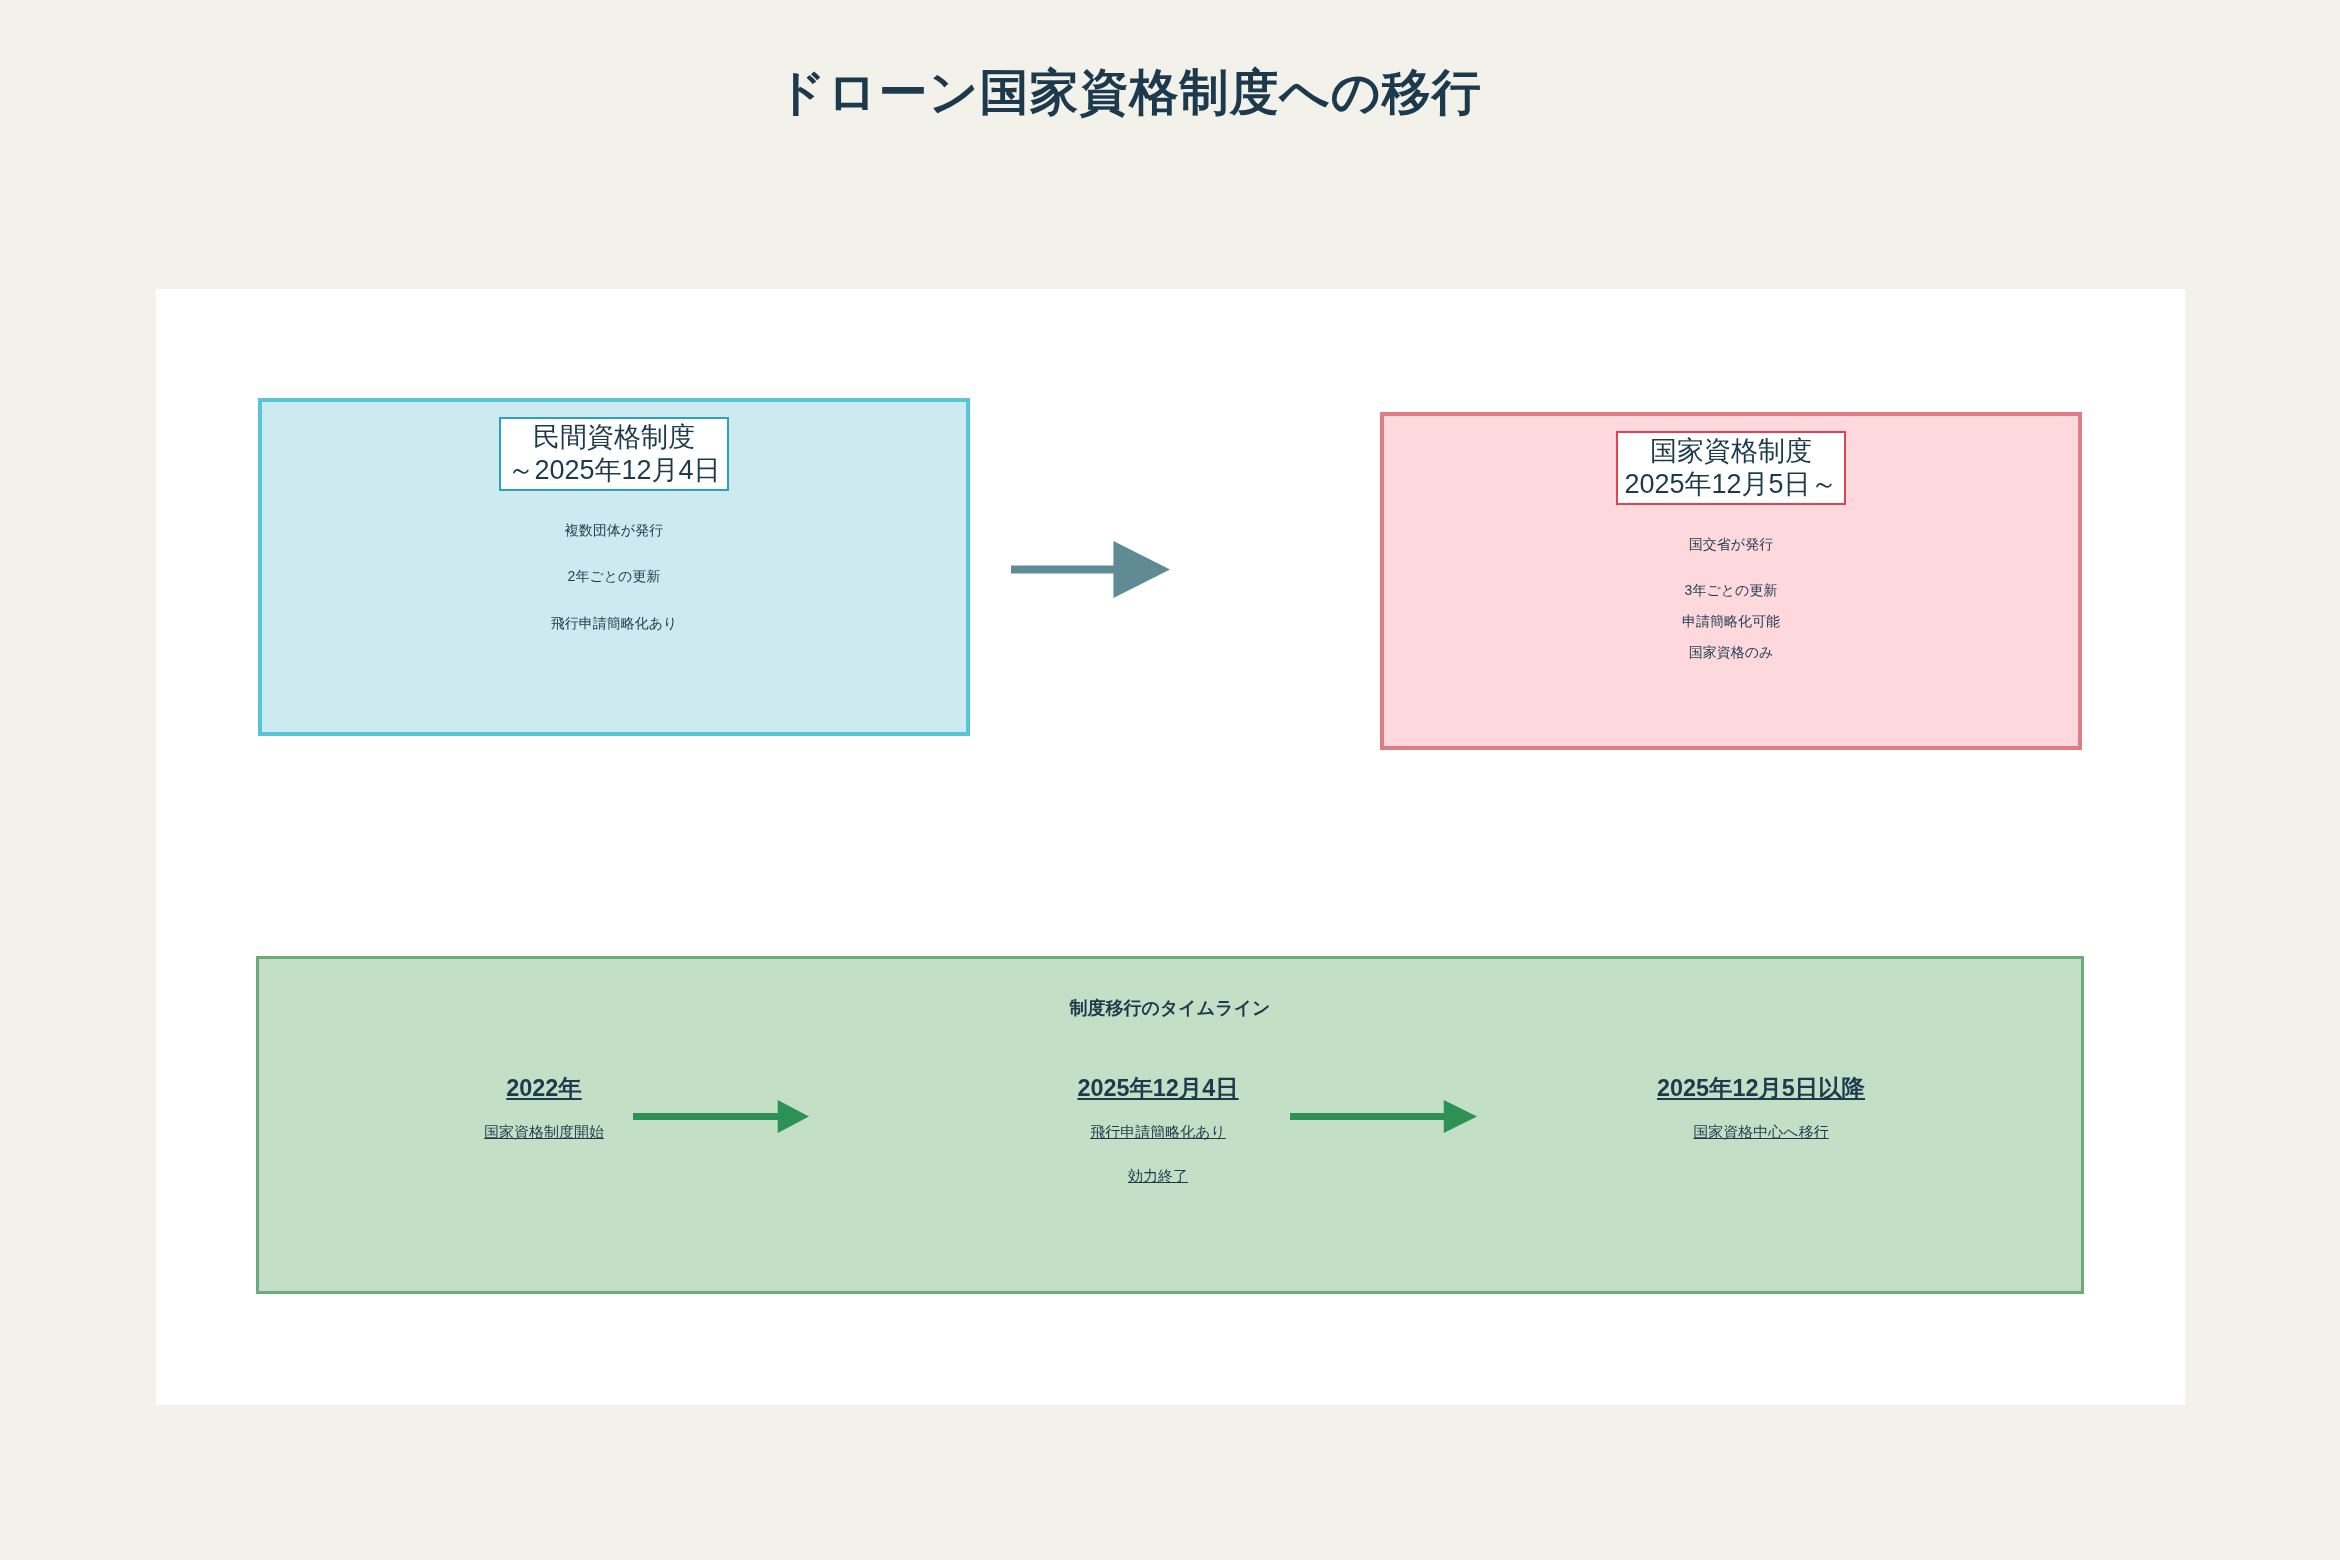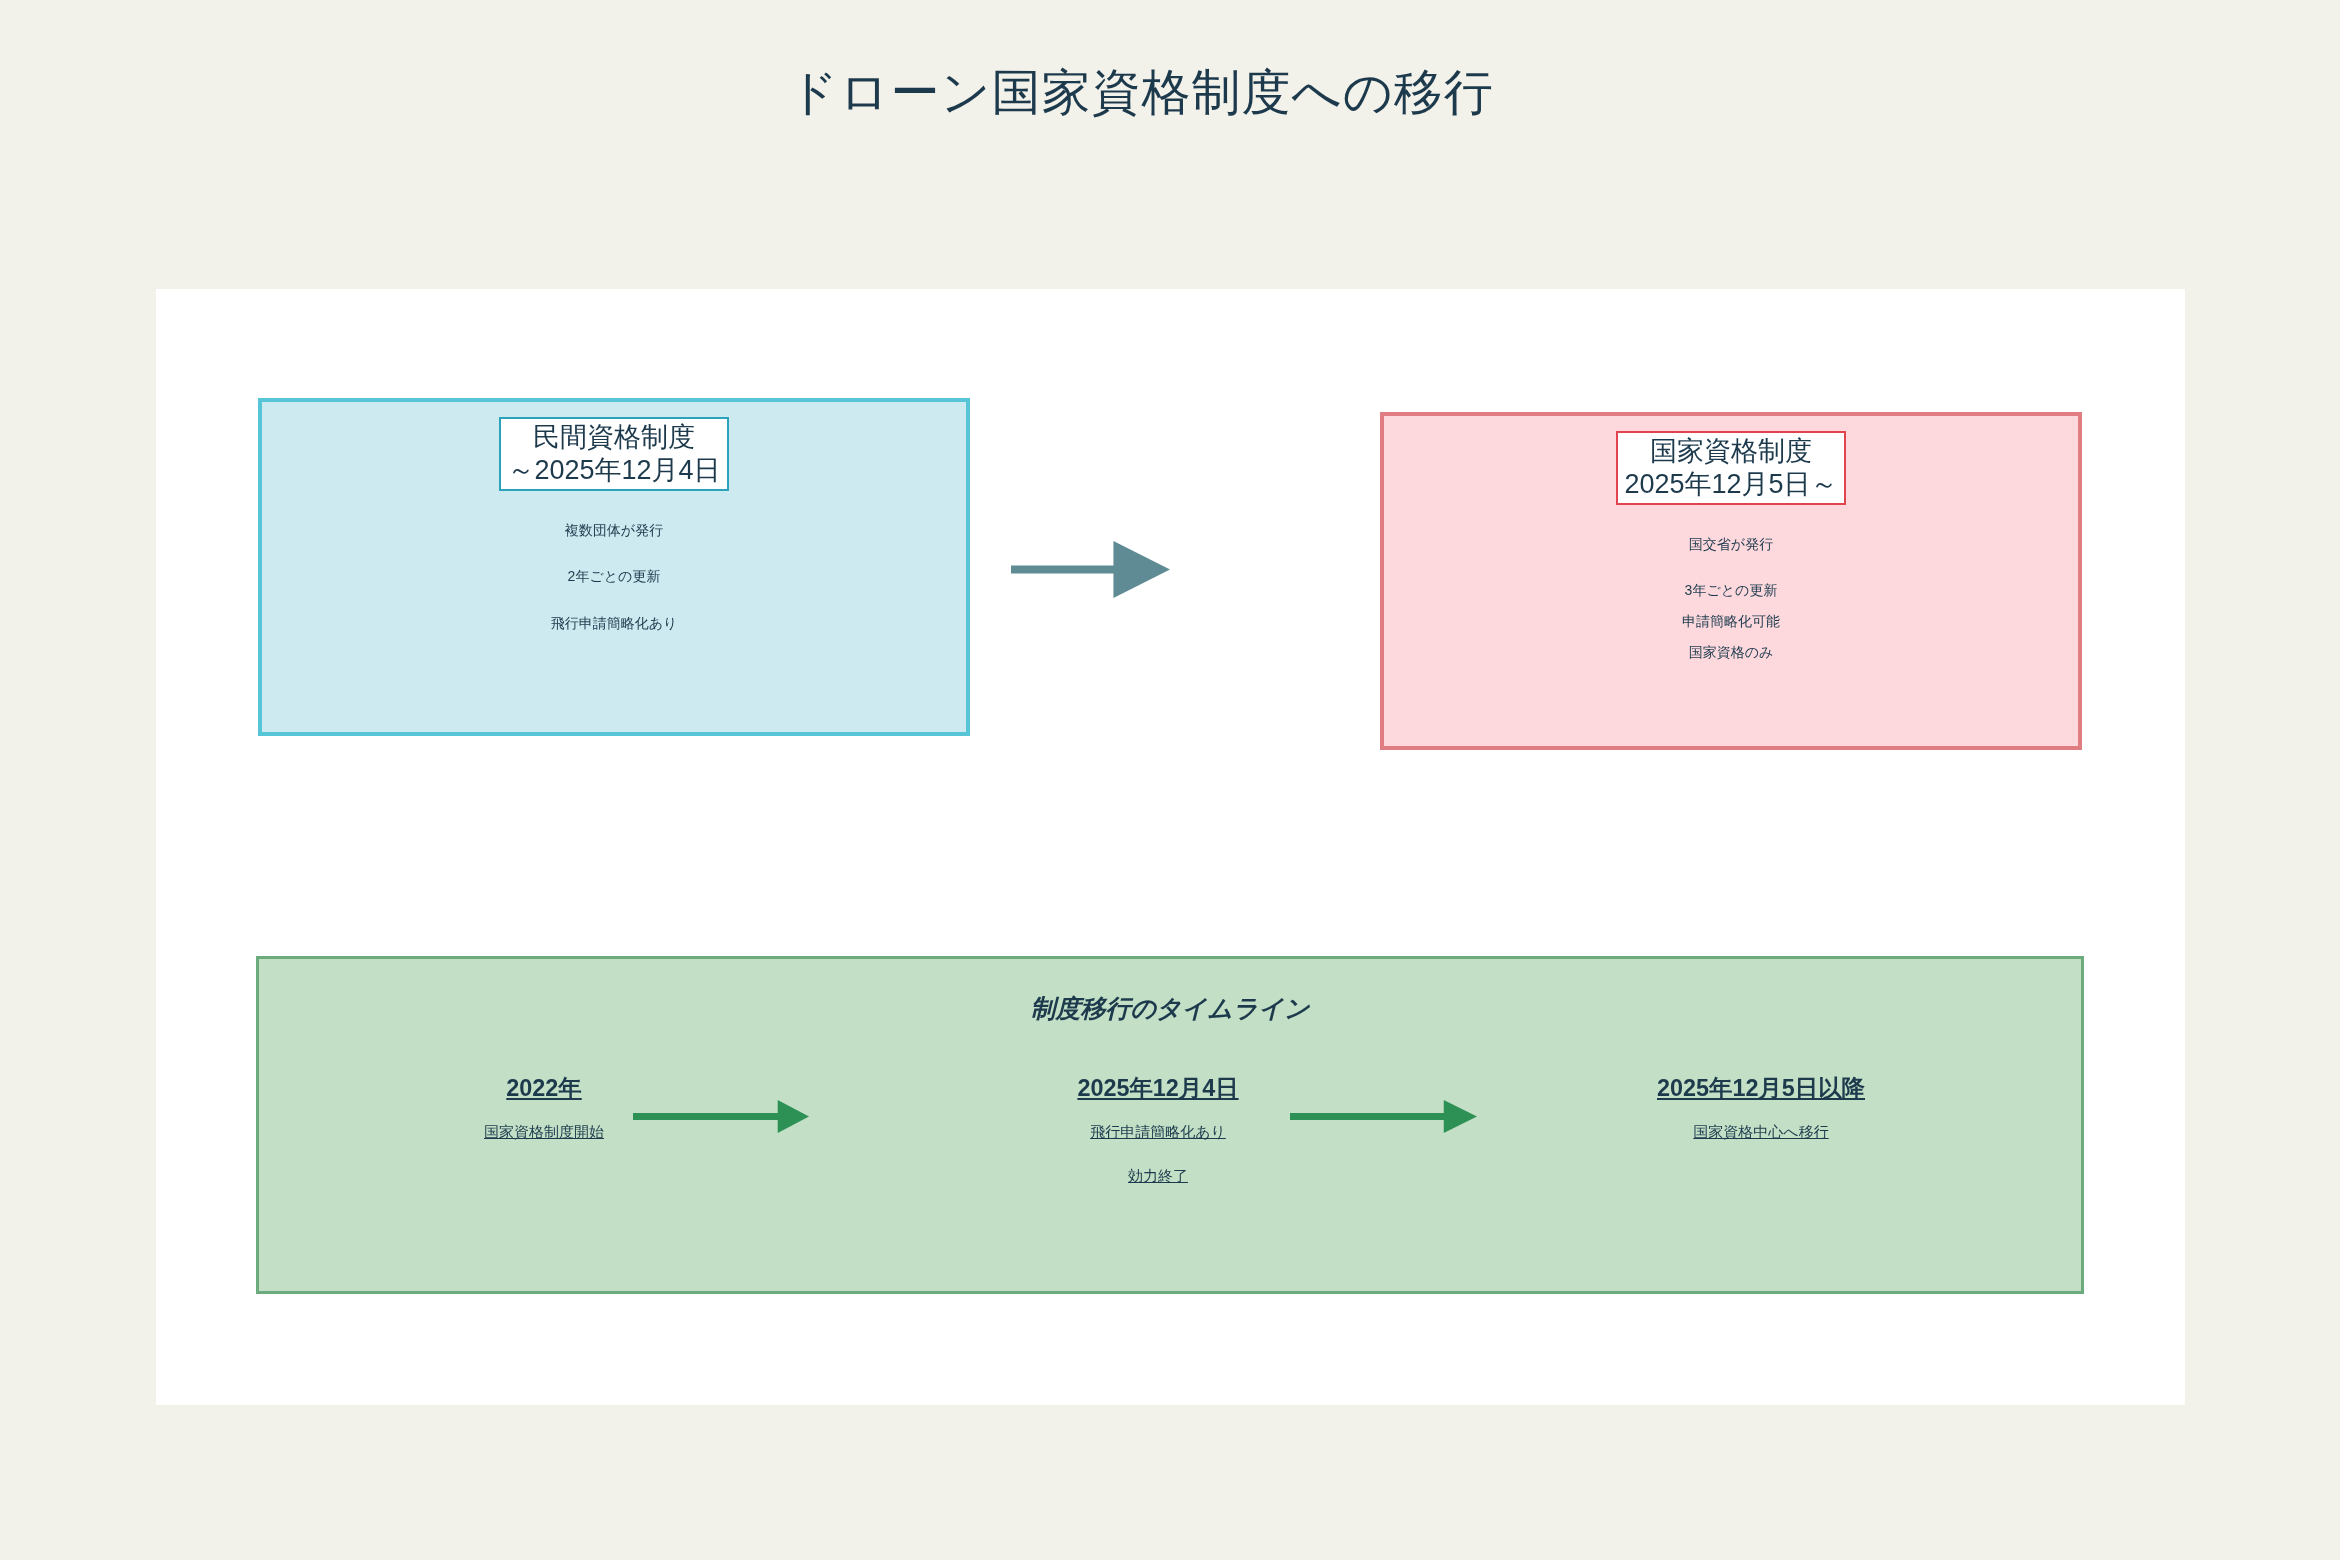--- a/index.html
+++ b/index.html
@@ -21,24 +21,24 @@
   html,body{width:2341px;height:1560px;}
   body{
     background:var(--background);
     font-family:"Liberation Sans","DejaVu Sans",sans-serif;
     color:var(--text);
     position:relative;
     overflow:hidden;
   }
   .page-title{
     position:absolute;
-    top:64px;left:12px;width:2258px;
+    top:64px;left:0;width:2258px;
     text-align:center;
     font-size:49px;
-    font-weight:normal;
+    font-weight:bold;
     line-height:57px;
     letter-spacing:1px;
   }
   .panel{
     position:absolute;
     left:156px;top:289px;
     width:2029px;height:1116px;
     background:var(--panel);
   }
   .qual-box{
@@ -86,24 +86,23 @@
   .timeline-box{
     position:absolute;
     left:100px;top:667px;
     width:1828px;height:338px;
     background:var(--green_fill);
     border:3.9px solid var(--green_border);
   }
   .timeline-title{
     margin-top:35px;
     text-align:center;
-    font-size:25px;
+    font-size:18px;
     font-weight:bold;
     line-height:29px;
-    font-style:italic;
   }
   .stage{
     position:absolute;
     top:115px;
     width:410px;
     text-align:center;
     text-decoration:underline;
   }
   .stage .date{
     font-size:23.4px;

